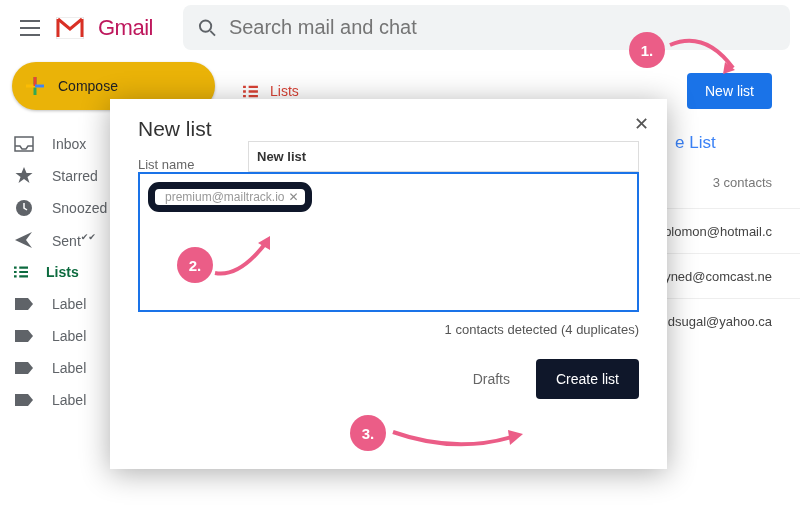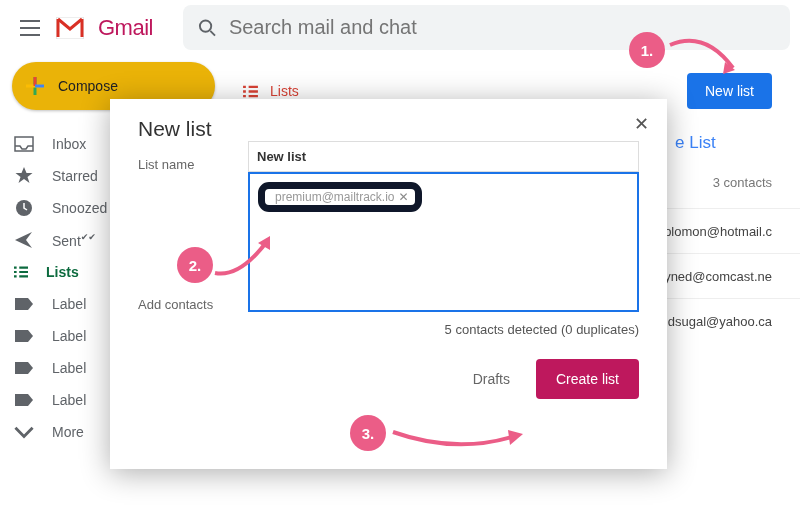--- a/index.html
+++ b/index.html
@@ -34,21 +34,21 @@
   .close{position:absolute;right:18px;top:14px;color:#555;font-size:18px;}
   .field-row{display:flex;align-items:flex-end;font-size:13px;color:#666;}
   .field-row .lab{width:110px;padding-top:6px;}
   .listname-input{flex:1;border:1px solid #ddd;padding:7px 8px;font-size:13px;font-weight:bold;color:#333;}
   .contacts-box{flex:1;border:2px solid #1a73e8;height:140px;padding:8px;}
   .chip{display:inline-flex;align-items:center;border:7px solid #0f172a;border-radius:11px;padding:1px 6px 1px 10px;font-size:12px;color:#999;}
   .chip .x{margin-left:4px;color:#888;font-size:12px;}
   .detected{text-align:right;font-size:13px;color:#555;margin-top:10px;}
   .modal-actions{display:flex;justify-content:flex-end;align-items:center;margin-top:22px;gap:26px;}
   .cancel{font-size:14px;color:#666;}
-  .create-btn{background:#be185d;color:#fff;border:none;padding:12px 20px;font-size:14px;border-radius:4px;}
+  .create-btn{background:#0f172a;color:#fff;border:none;padding:12px 20px;font-size:14px;border-radius:4px;}
   
   .anno{position:absolute;z-index:40;}
   .bubble{width:36px;height:36px;border-radius:50%;background:#eb5d87;color:#fff;display:flex;align-items:center;justify-content:center;font-size:15px;font-weight:bold;}
   .arrow svg{stroke:#eb5d87;fill:none;stroke-width:4;}
 </style>
 </head>
 <body>
 
 <div class="topbar">
   <div class="menu-icon">
@@ -136,26 +136,20 @@
             <path d="M1 1h13l5 6-5 6H1z" fill="#5f6368"></path>
           </svg>
           <span>Label</span>
         </div>
       <div class="side-item">
           <svg class="ic" viewBox="0 0 20 14">
             <path d="M1 1h13l5 6-5 6H1z" fill="#5f6368"></path>
           </svg>
           <span>Label</span>
         </div>
-      <div class="side-item">
-          <svg class="ic" viewBox="0 0 14 10">
-            <path d="M1 2l6 6 6-6" stroke="#5f6368" stroke-width="2" fill="none"></path>
-          </svg>
-          <span>More</span>
-        </div>
     </div>
   </div>
 
   <div class="content">
     <div class="top-row">
       <div class="lists-lbl">
         <svg class="ic" width="15" height="13" viewBox="0 0 16 14">
             <path d="M0 2h3M0 7h3M0 12h3M6 2h10M6 7h10M6 12h10" stroke="#d94235" stroke-width="2.5"></path>
           </svg>
         <span>Lists</span>
@@ -179,29 +173,28 @@
 </div>
 
 <div class="modal">
   <h2>New list</h2>
   <div class="close">✕</div>
   <div class="field-row">
     <div class="lab">List name</div>
     <input class="listname-input" value="New list" style="">
   </div>
   <div class="field-row">
-    <div class="lab">Add contacts</div>
     <div class="contacts-box">
       <span class="chip">
         <span>premium@mailtrack.io</span>
         <span class="x">✕</span>
       </span>
     </div>
   </div>
-  <div class="detected">5 contacts detected (0 duplicates)</div>
+  <div class="detected">1 contacts detected (4 duplicates)</div>
   <div class="modal-actions">
     <span class="cancel">Drafts</span>
     <button class="create-btn">Create list</button>
   </div>
 </div>
 
 <div class="anno" style="left:629px;top:32px;">
   <div class="bubble">1.</div>
 </div>
 <div class="anno arrow" style="left:665px;top:30px;">

